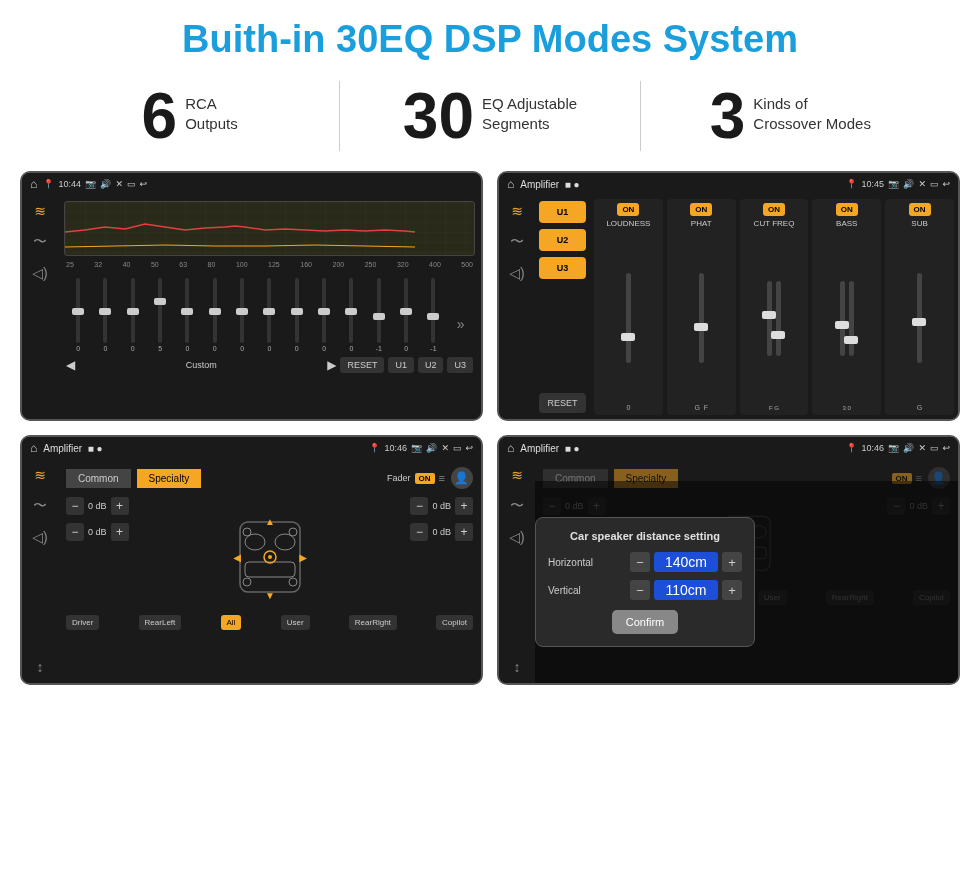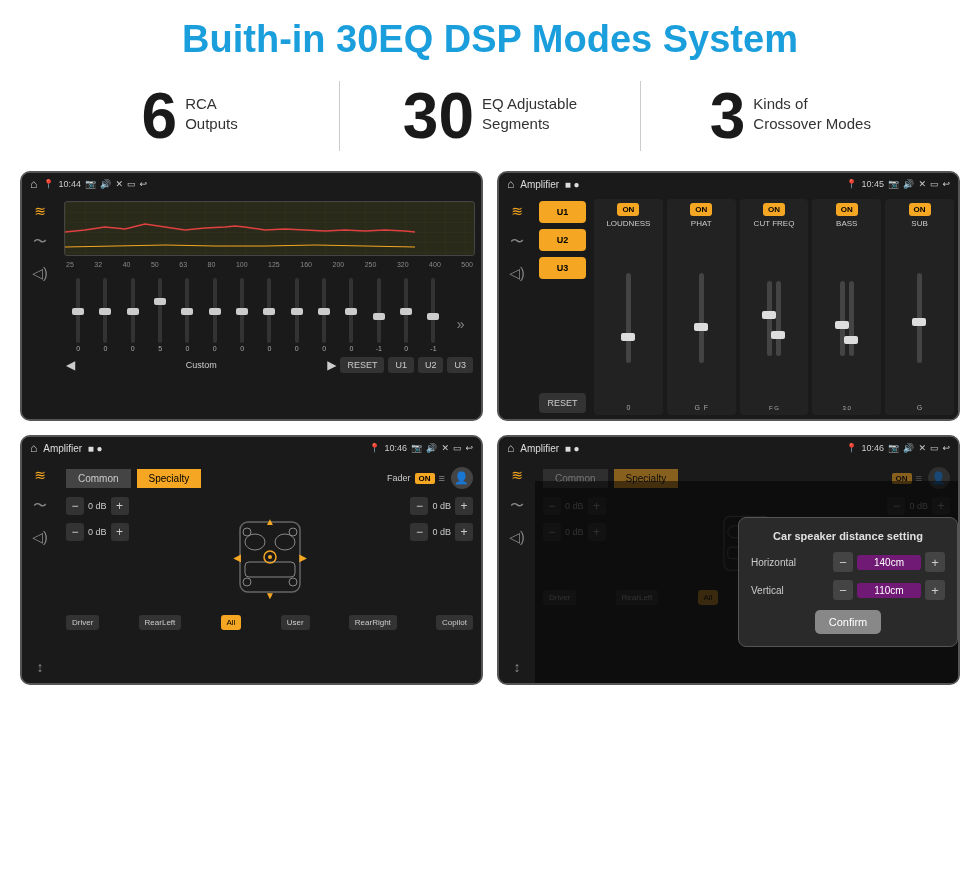--- a/index.html
+++ b/index.html
@@ -403,21 +403,21 @@
     
     .dialog-overlay {
       position: absolute;
       top: 22px;
       left: 0;
       right: 0;
       bottom: 0;
       background: rgba(0,0,0,0.5);
       display: flex;
       align-items: center;
-      justify-content: flex-end;
+      justify-content: flex-start;
       z-index: 10;
     }
 
     .dialog-box {
       background: #2a2a2a;
       border-radius: 8px;
       padding: 12px;
       width: 220px;
       border: 1px solid #555;
     }
@@ -459,24 +459,24 @@
       border-radius: 3px;
       font-size: 13px;
       display: flex;
       align-items: center;
       justify-content: center;
       cursor: pointer;
     }
 
     .dialog-value {
       color: #fff;
-      font-size: 10px;
+      font-size: 14px;
       flex: 1;
       text-align: center;
-      background: #701a75;
+      background: #1d4ed8;
       padding: 2px 4px;
       border-radius: 3px;
     }
 
     .dialog-confirm {
       background: #888;
       color: #fff;
       border: none;
       border-radius: 5px;
       padding: 6px 14px;

